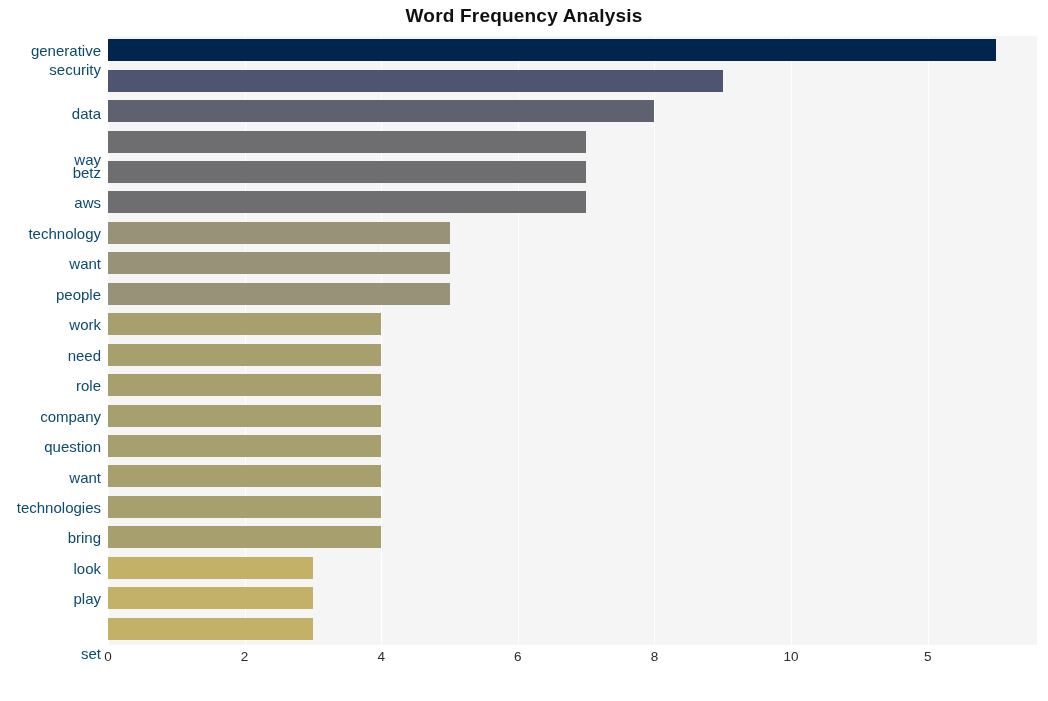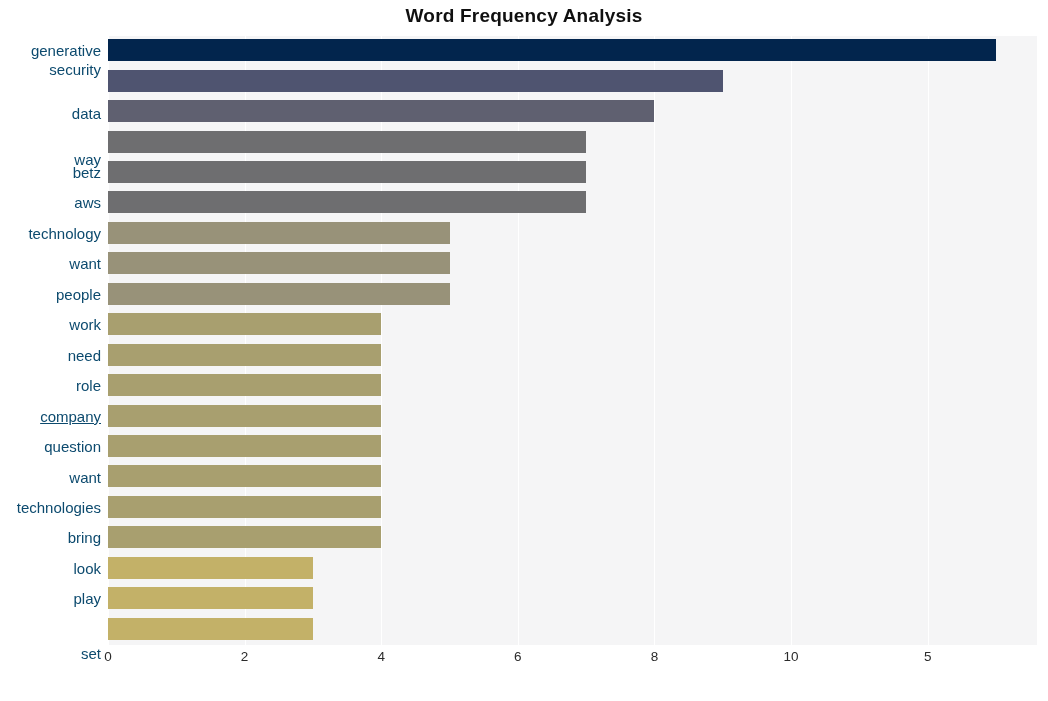--- a/index.html
+++ b/index.html
@@ -213,21 +213,21 @@
       <div class="y-tick-label" style="top: 71px;">data</div>
       <div class="y-tick-label" style="top: 117px;">way</div>
       <div class="y-tick-label" style="top: 130.025px;">betz</div>
       <div class="y-tick-label" style="top: 160.475px;">aws</div>
       <div class="y-tick-label" style="top: 190.925px;">technology</div>
       <div class="y-tick-label" style="top: 221.375px;">want</div>
       <div class="y-tick-label" style="top: 251.825px;">people</div>
       <div class="y-tick-label" style="top: 282.275px;">work</div>
       <div class="y-tick-label" style="top: 312.725px;">need</div>
       <div class="y-tick-label" style="top: 343.175px;">role</div>
-      <div class="y-tick-label" style="top: 373.625px; text-decoration: underline;">company</div>
+      <div class="y-tick-label" style="top: 373.625px;">company</div>
       <div class="y-tick-label" style="top: 404.075px;">question</div>
       <div class="y-tick-label" style="top: 434.525px;">want</div>
       <div class="y-tick-label" style="top: 464.975px;">technologies</div>
       <div class="y-tick-label" style="top: 495.425px;">bring</div>
       <div class="y-tick-label" style="top: 525.875px;">look</div>
       <div class="y-tick-label" style="top: 556.325px;">play</div>
       <div class="y-tick-label" style="top: 586.775px; margin-top: 24px;">set</div>
     </div>
   <div id="x-tick-labels">
       <div class="x-tick-label" style="left: 108px;">0</div>

